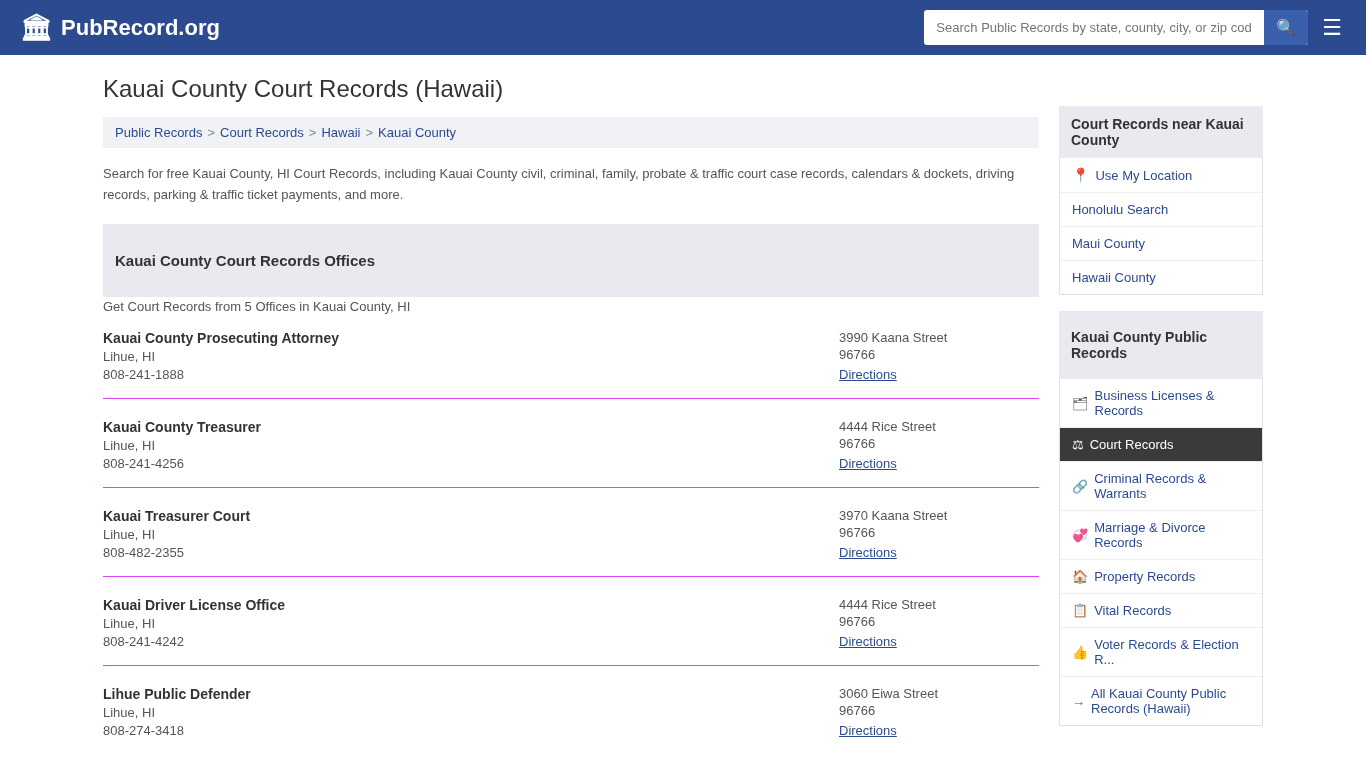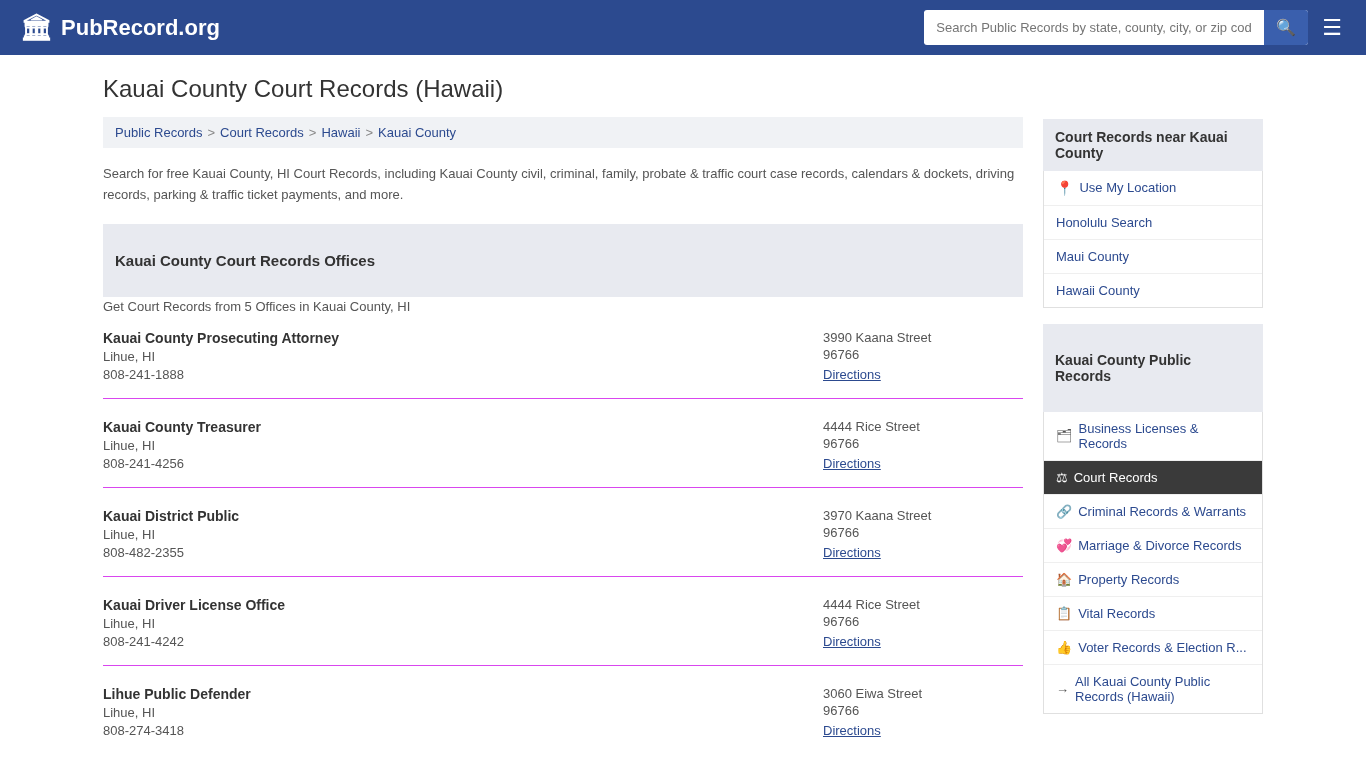--- a/index.html
+++ b/index.html
@@ -156,21 +156,21 @@
       margin-bottom: 4px;
     }
     .directions-link {
       color: #2c4a8f;
       font-size: 13px;
       cursor: pointer;
     }
 
     
     .sidebar {
-      width: 220px;
+      width: 204px;
       flex-shrink: 0;
     }
     .sidebar-section-title {
       background: #e8eaf0;
       padding: 10px 12px;
       font-weight: bold;
       font-size: 14px;
       color: #333;
       margin-bottom: 0;
     }
@@ -197,21 +197,21 @@
     }
     .sidebar-list li.active {
       background: #3a3a3a;
       color: #fff;
     }
     .sidebar-list li.active a { color: #fff; }
     .sidebar-list li .location-icon { color: #c0392b; font-size: 14px; }
 
     .sidebar-section-title2 {
       background: #e8eaf0;
-      padding: 28px 12px;
+      padding: 18px 12px;
       font-weight: bold;
       font-size: 14px;
       color: #333;
       margin-bottom: 0;
       margin-top: 0;
     }
   </style>
 </head>
 <body>
 
@@ -271,21 +271,21 @@
         <div class="office-phone">808-241-4256</div>
       </div>
       <div class="office-right">
         <div class="office-address">4444 Rice Street</div>
         <div class="office-zip">96766</div>
         <a class="directions-link" href="#">Directions</a>
       </div>
     </div>
         <div class="office-entry">
       <div class="office-left">
-        <div class="office-name">Kauai District Public</div>
+        <div class="office-name">Kauai Treasurer Court</div>
         <div class="office-city">Lihue, HI</div>
         <div class="office-phone">808-482-2355</div>
       </div>
       <div class="office-right">
         <div class="office-address">3970 Kaana Street</div>
         <div class="office-zip">96766</div>
         <a class="directions-link" href="#">Directions</a>
       </div>
     </div>
         <div class="office-entry">

